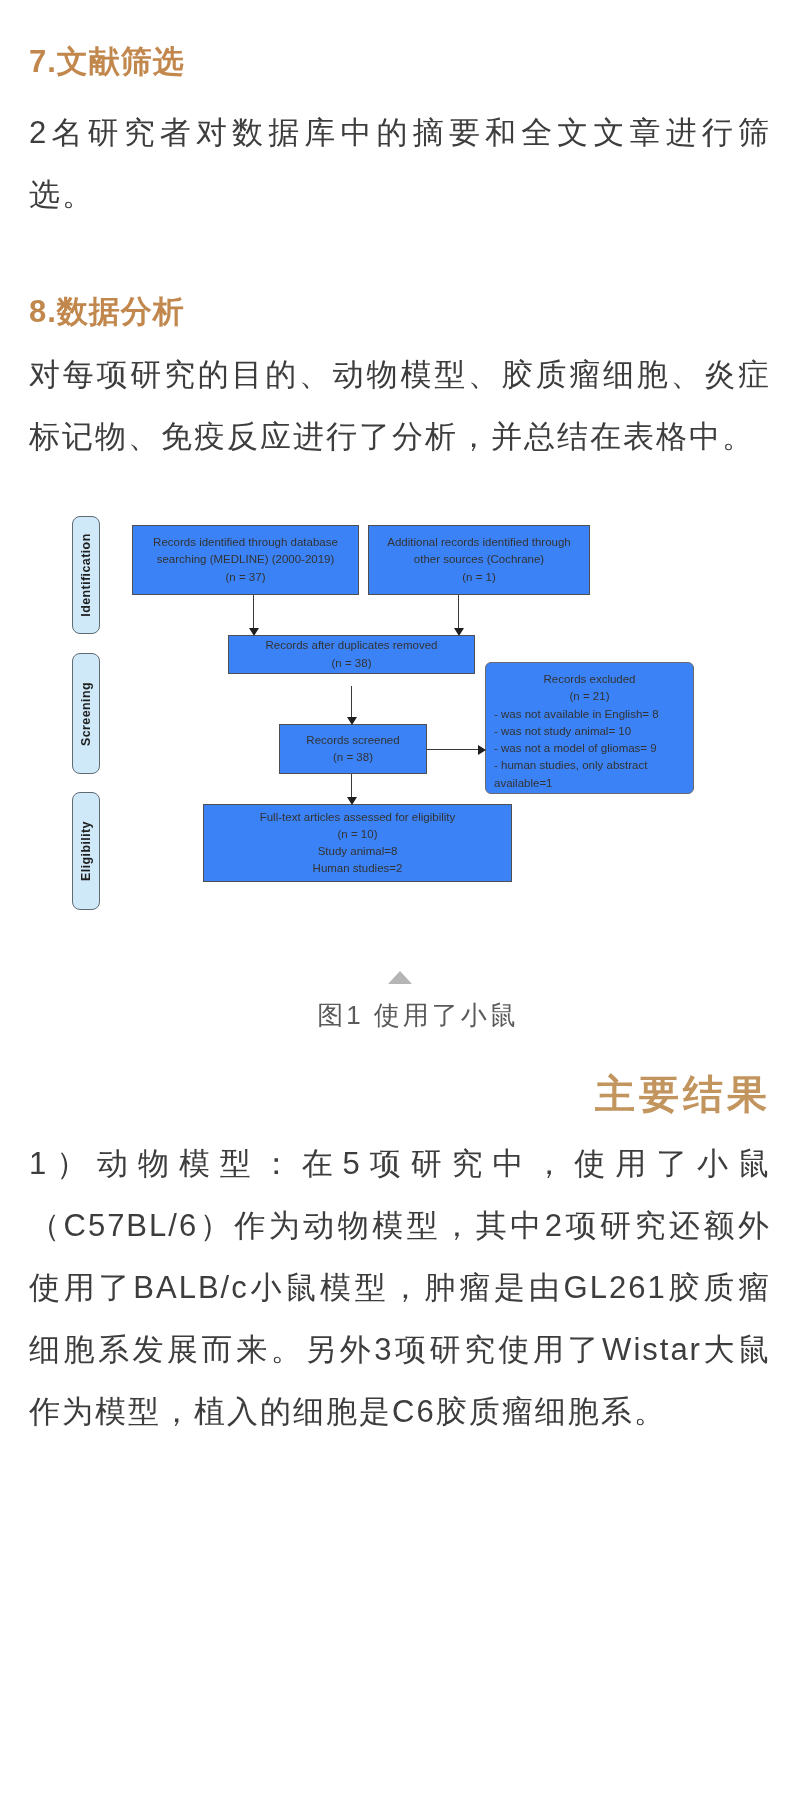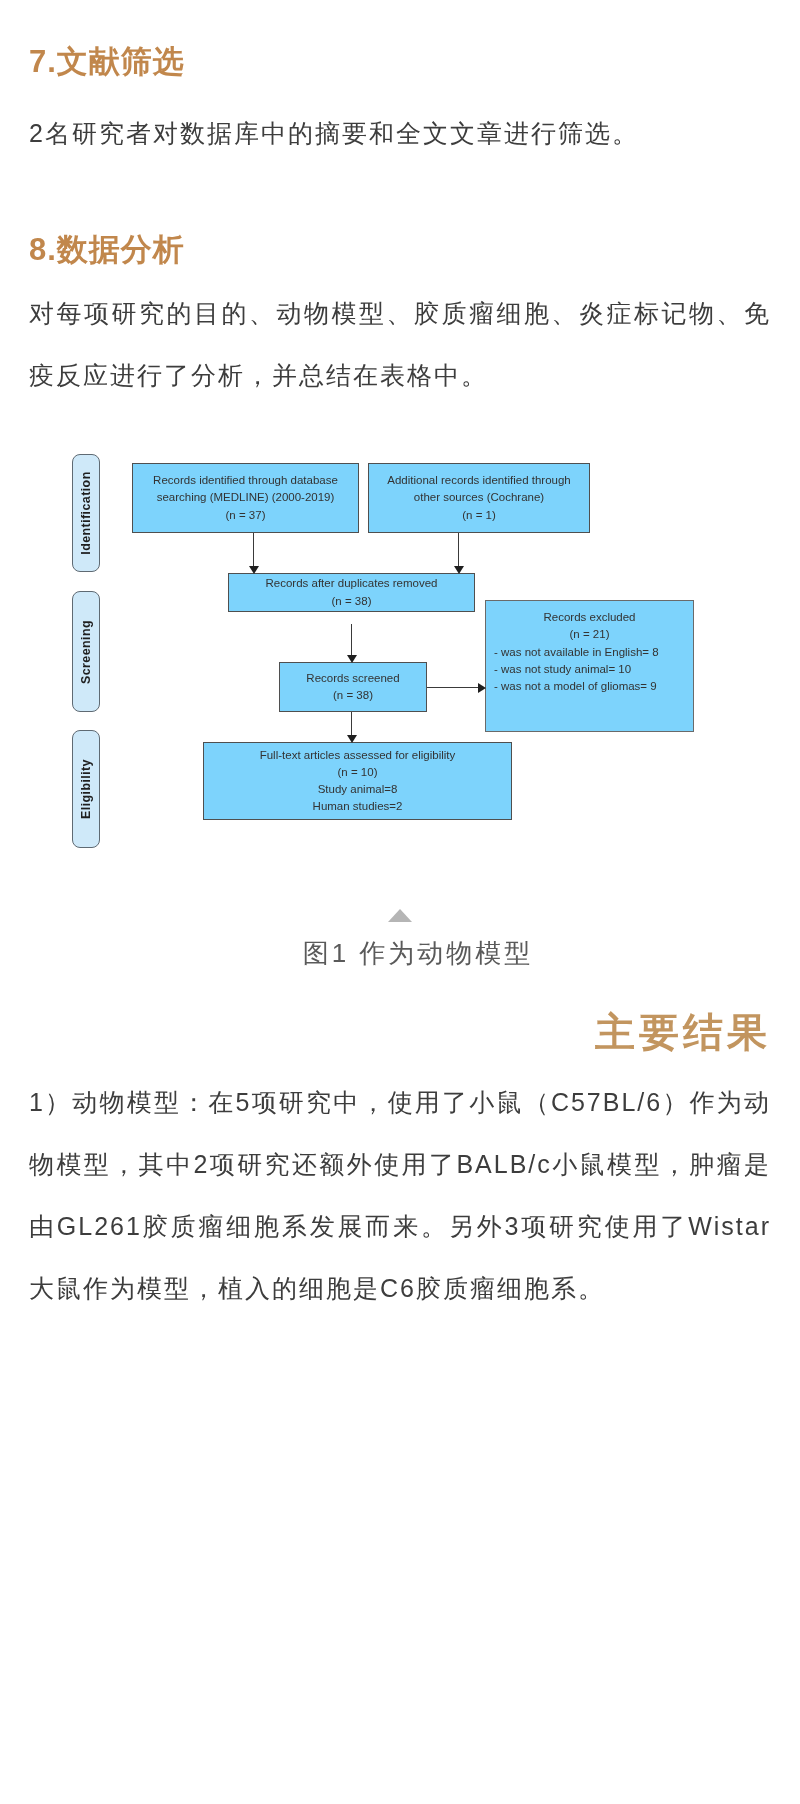--- a/index.html
+++ b/index.html
@@ -13,21 +13,21 @@
 
   
   .sec-h {
     font-size:31px; font-weight:bold; color:#c1874c;
     line-height:36px; letter-spacing:1px;
   }
   .sec-h.h7 { margin-top:44px; }
   .sec-h.h8 { margin-top:68px; }
   .sec-h.hsub { margin-top:66px; }
   .body-p {
-    font-size:25px; line-height:62px; letter-spacing:2px;
+    font-size:31px; line-height:62px; letter-spacing:2px;
     text-align:justify; color:#3d3d3d;
   }
   .p1 { margin-top:22px; }
   .p2 { margin-top:14px; }
   .p3 { margin-top:0; }
   .p4 { margin-top:16px; }
   .main-h {
     margin-top:40px;
     font-family:Liberation Serif, serif;
     font-size:40px; line-height:44px; font-weight:bold;
@@ -43,27 +43,27 @@
   .stage-tab {
     position:absolute; width:28px; background:#cfe9f9;
     border:1.4px solid #5f6a73; border-radius:8px;
     display:flex; align-items:center; justify-content:center;
   }
   .stage-tab span {
     transform:rotate(-90deg); white-space:nowrap;
     font-size:12.5px; font-weight:bold; color:#1f1f1f; letter-spacing:.4px;
   }
   .fbox {
-    position:absolute; background:#7dd3fc; border:1px solid #4f4f4f;
+    position:absolute; background:#3b82f6; border:1px solid #4f4f4f;
     display:flex; flex-direction:column; align-items:center; justify-content:center;
     font-size:11.5px; line-height:1.5; color:#333333; text-align:center;
     padding:2px 8px;
   }
   .fbox .bx-title { width:100%; }
-  .fbox.excl { justify-content:flex-start; padding-top:8px; border-color:#6a6a6a; }
+  .fbox.excl { justify-content:flex-start; padding-top:8px; border-color:#6a6a6a;border-radius:6px; }
   .fbox.excl .reasons { width:100%; text-align:left; }
   .arrow-v { position:absolute; width:1.4px; background:#3a3a3a; }
   .arrow-v:after {
     content:""; position:absolute; bottom:-8px; left:-4.3px;
     border:5px solid transparent; border-top:8px solid #1f1f1f; border-bottom:0;
   }
   .arrow-h { position:absolute; height:1.4px; background:#3a3a3a; }
   .arrow-h:after {
     content:""; position:absolute; right:-8px; top:-4.3px;
     border:5px solid transparent; border-left:8px solid #1f1f1f; border-right:0;
@@ -122,36 +122,37 @@
       <div class="bx-title">Records screened</div>
       <div>(n = 38)</div>
     </div>
 
     <div class="fbox excl" style="left:508px; top:158px; width:209px; height:132px;">
       <div class="bx-title">Records excluded</div>
       <div>(n = 21)</div>
       <div class="reasons">- was not available in English= 8</div>
       <div class="reasons">- was not study animal= 10</div>
       <div class="reasons">- was not a model of gliomas= 9</div>
+      <div class="reasons">- human studies, only abstract available=1</div>
     </div>
 
     <div class="fbox" style="left:226px; top:300px; width:309px; height:78px;">
       <div class="bx-title">Full-text articles assessed for eligibility</div>
       <div>(n = 10)</div>
       <div>Study animal=8</div>
       <div>Human studies=2</div>
     </div>
 
     <div class="arrow-v" style="left:276px; top:91px; height:33px;"></div>
     <div class="arrow-v" style="left:481px; top:91px; height:33px;"></div>
     <div class="arrow-v" style="left:374px; top:182px; height:31px;"></div>
     <div class="arrow-v" style="left:374px; top:270px; height:23px;"></div>
     <div class="arrow-h" style="left:450px; top:245px; width:51px;"></div>
   </div>
 
   <div class="collapse-tri"></div>
-  <div class="fig-caption">图1  作为动物模型</div>
+  <div class="fig-caption">图1  使用了小鼠</div>
 
   <h2 class="main-h">主要结果</h2>
 
   <p class="body-p p4">1）动物模型：在5项研究中，使用了小鼠（C57BL/6）作为动物模型，其中2项研究还额外使用了BALB/c小鼠模型，肿瘤是由GL261胶质瘤细胞系发展而来。另外3项研究使用了Wistar大鼠作为模型，植入的细胞是C6胶质瘤细胞系。</p>
 
 </div>
 
 </body></html>

